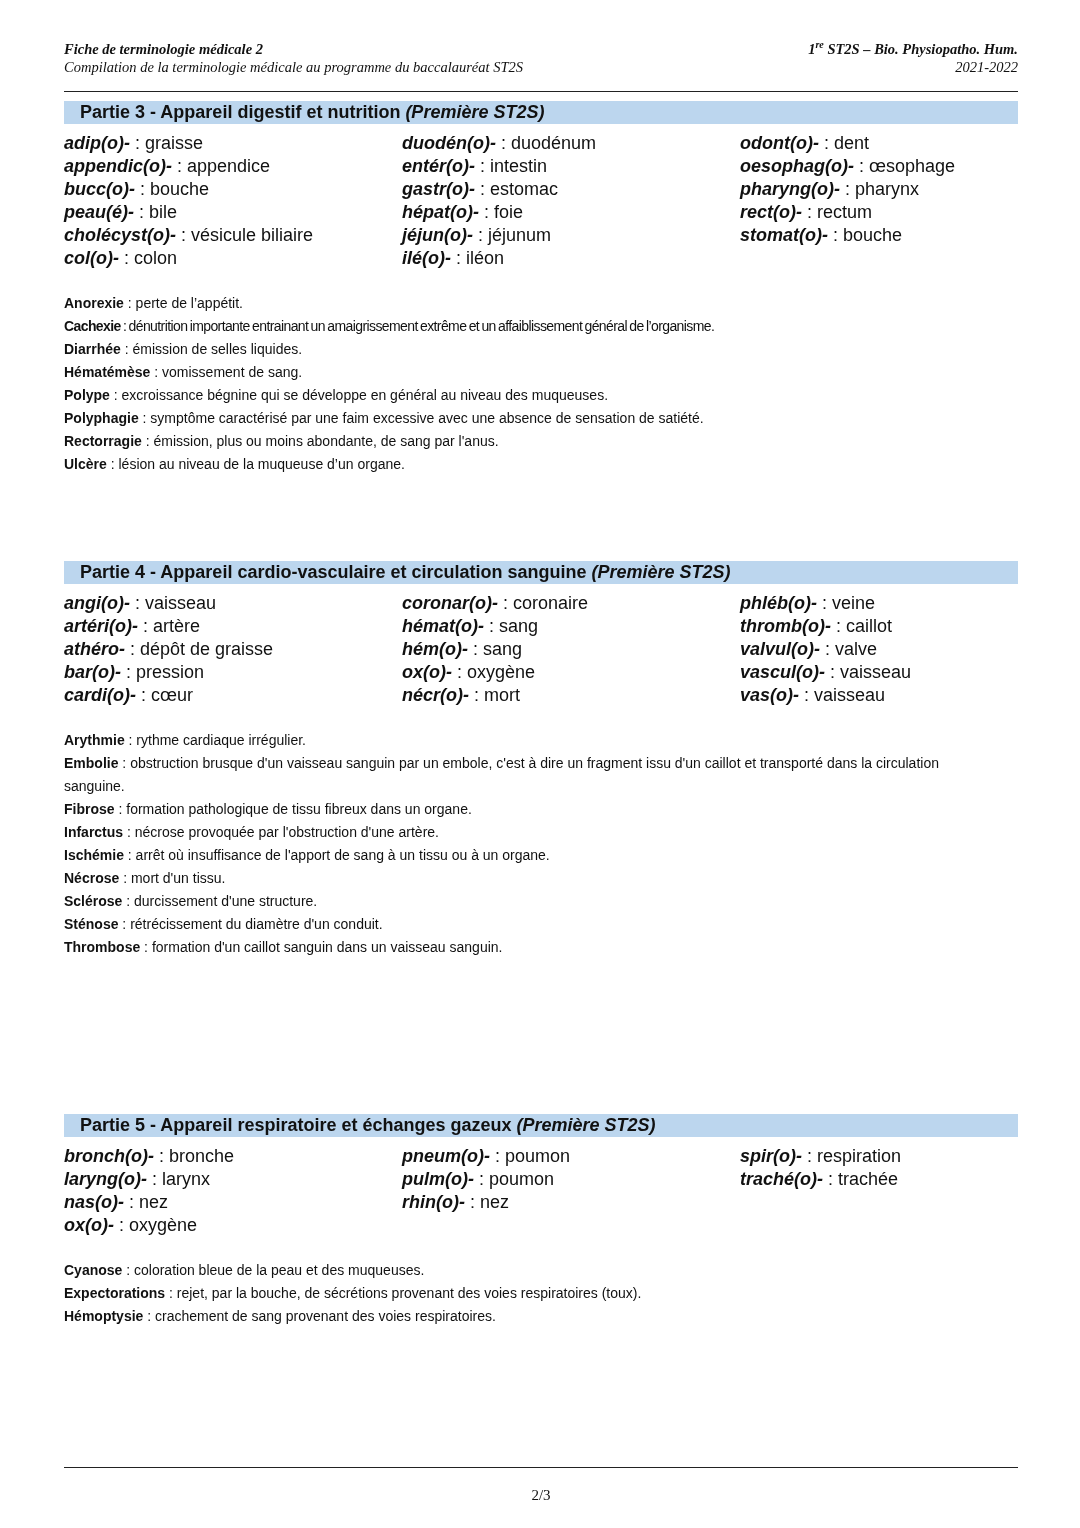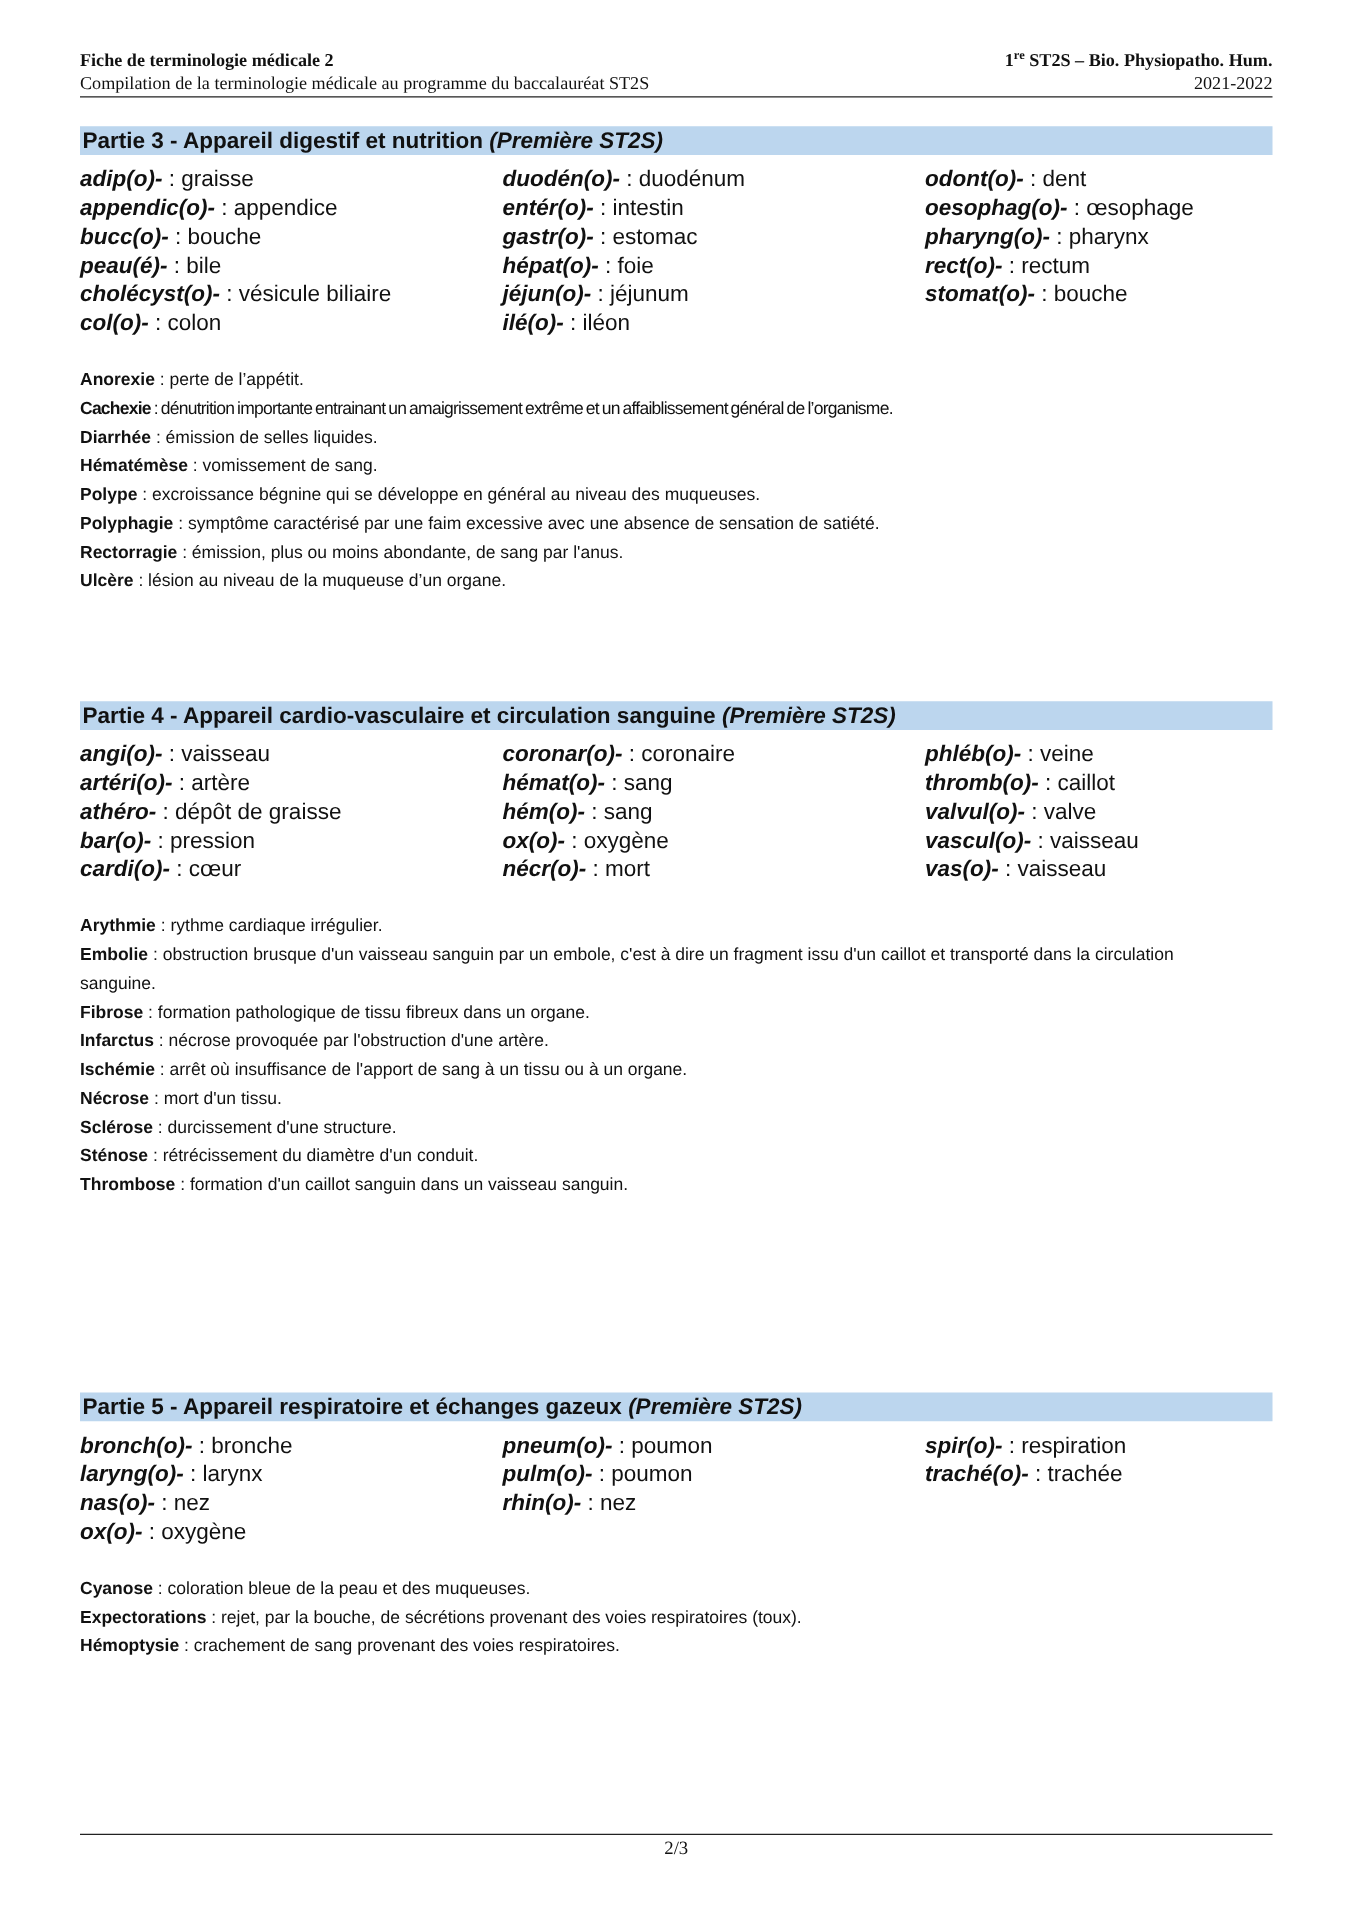--- a/index.html
+++ b/index.html
@@ -1,31 +1,31 @@
 <!DOCTYPE html>
 <html><head>
 <meta charset="utf-8">
 <style>
   html, body { margin:0; padding:0; background:#ffffff; }
   body { width:1080px; height:1528px; position:relative; overflow:hidden; font-family:"Liberation Sans", sans-serif; color:#111; }
-  .hdr { position:absolute; left:64px; top:40px; width:954px; border-bottom:1.5px solid #222; padding-bottom:1px; font-family:"Liberation Serif", serif; font-size:14.5px; line-height:18px; }
+  .hdr { position:absolute; left:64px; top:40px; width:954px; border-bottom:1.5px solid #222; padding-bottom:15px; font-family:"Liberation Serif", serif; font-style:italic; font-size:14.5px; line-height:18px; }
   .hdr .row { display:flex; justify-content:space-between; }
   .hdr .b { font-weight:bold; }
   .hdr sup { font-size:10px; vertical-align:6px; line-height:0; }
   .part { position:absolute; left:64px; width:954px; }
-  .bar { background:#bcd6ee; height:23px; line-height:23px; padding-left:2px; font-weight:bold; font-size:18px; color:#111; }
+  .bar { background:#bcd6ee; height:23px; line-height:23px; padding-left:16px; font-weight:bold; font-size:18px; color:#111; }
   .bar i { font-style:italic; }
   .cols { display:flex; margin-top:8px; font-size:18px; line-height:23px; }
   .col { width:338px; }
   .col.c3 { width:278px; }
   .term b { font-weight:bold; font-style:italic; }
   .defs { margin-top:22px; font-size:14px; line-height:23px; }
   .defs .d b { font-weight:bold; }
   .defs .cond { letter-spacing:-0.6px; word-spacing:-1px; }
-  .footer { position:absolute; left:64px; top:1467px; width:954px; border-top:1.5px solid #222; text-align:center; font-family:"Liberation Serif", serif; font-size:15px; padding-top:3px; }
+  .footer { position:absolute; left:64px; top:1467px; width:954px; border-top:1.5px solid #222; text-align:center; font-family:"Liberation Serif", serif; font-size:15px; padding-top:19px; }
 </style>
 </head>
 <body>
 
 <div class="hdr">
   <div class="row">
     <span class="b">Fiche de terminologie médicale 2</span>
     <span class="b"><span>1</span><sup>re</sup><span> ST2S – Bio. Physiopatho. Hum.</span></span>
   </div>
   <div class="row">

